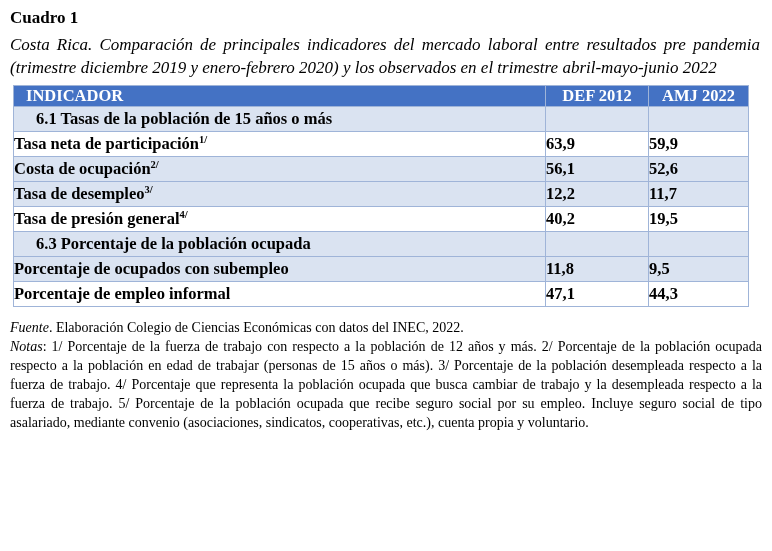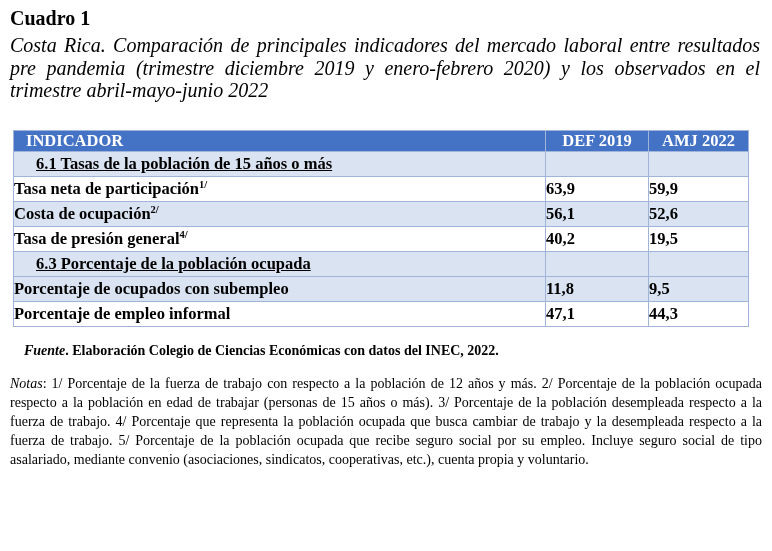--- a/index.html
+++ b/index.html
@@ -14,24 +14,24 @@
   html,body{margin:0;padding:0;}
   body{
     width:772px;height:551px;
     background:#FFFFFF;
     color:var(--text-color);
     font-family:"Liberation Serif","DejaVu Serif",serif;
     overflow:hidden;
   }
   .page{width:772px;height:551px;padding:7px 10px 0 10px;}
   .doc-title{
-    font-size:20px;font-weight:bold;margin:0 0 5px 0;line-height:22px;
+    font-size:17px;font-weight:bold;margin:0 0 5px 0;line-height:22px;
   }
   .doc-subtitle{
-    font-size:20px;font-style:italic;margin:0 2px 28px 0;
+    font-size:17px;font-style:italic;margin:0 2px 6px 0;
     line-height:22.5px;text-align:justify;
   }
   table.indicators{
     width:735px;margin-left:3px;border-collapse:collapse;table-layout:fixed;
   }
   table.indicators col.c-label{width:532px;}
   table.indicators col.c-def{width:103px;}
   table.indicators col.c-amj{width:100px;}
   table.indicators th,table.indicators td{
     border:1px solid var(--border-color);
@@ -41,25 +41,25 @@
     background:var(--header-bg);color:var(--header-text);
     height:15px;text-align:center;vertical-align:middle;
     border-top:2px solid #2F528F;
     border-bottom:1px solid #FFFFFF;
   }
   thead th.h-label{text-align:left;padding-left:12px;}
   thead th + th{border-left:1px solid var(--header-divider);}
   tbody td{height:25px;vertical-align:middle;background:#FFFFFF;}
   tbody tr.banded td{background:var(--band-bg);}
   td.label{padding-left:50px;}
-  tr.section td.label{padding-left:22px;text-decoration:underline;}
+  tr.section td.label{padding-left:22px;}
   td.val{text-align:left;padding-right:9px;}
   sup.fnref{font-size:10.5px;font-weight:bold;line-height:0;}
   .doc-footer{margin-top:11px;font-size:14px;line-height:19px;}
-  .fuente{margin:14px;font-weight:bold;}
+  .fuente{margin:0;}
   .notas{margin:0;text-align:justify;}
   .lbl-italic{font-style:italic;}
 </style>
 </head>
 <body>
 
 <div class="page">
 
   <h1 class="doc-title">Cuadro 1</h1>
 
@@ -67,21 +67,21 @@
 
   <table class="indicators">
     <colgroup>
       <col class="c-label">
         <col class="c-def">
         <col class="c-amj">
     </colgroup>
     <thead>
       <tr>
         <th class="h-label">INDICADOR</th>
-        <th>DEF 2019</th>
+        <th>DEF 2012</th>
         <th>AMJ 2022</th>
       </tr>
     </thead>
     <tbody>
 
       <tr class="section banded">
         <td class="label"><span>6.1 Tasas de la población de 15 años o más</span><sup class="fnref"></sup></td>
         <td class="val"></td>
         <td class="val"></td>
       </tr>
@@ -92,20 +92,25 @@
         <td class="val">59,9</td>
       </tr>
 
       <tr class="banded">
         <td class="label"><span>Costa de ocupación</span><sup class="fnref">2/</sup></td>
         <td class="val">56,1</td>
         <td class="val">52,6</td>
       </tr>
 
 
+      <tr class="banded">
+        <td class="label"><span>Tasa de desempleo</span><sup class="fnref">3/</sup></td>
+        <td class="val">12,2</td>
+        <td class="val">11,7</td>
+      </tr>
 
       <tr>
         <td class="label"><span>Tasa de presión general</span><sup class="fnref">4/</sup></td>
         <td class="val">40,2</td>
         <td class="val">19,5</td>
       </tr>
 
       <tr class="section banded">
         <td class="label"><span>6.3 Porcentaje de la población ocupada</span><sup class="fnref"></sup></td>
         <td class="val"></td>

